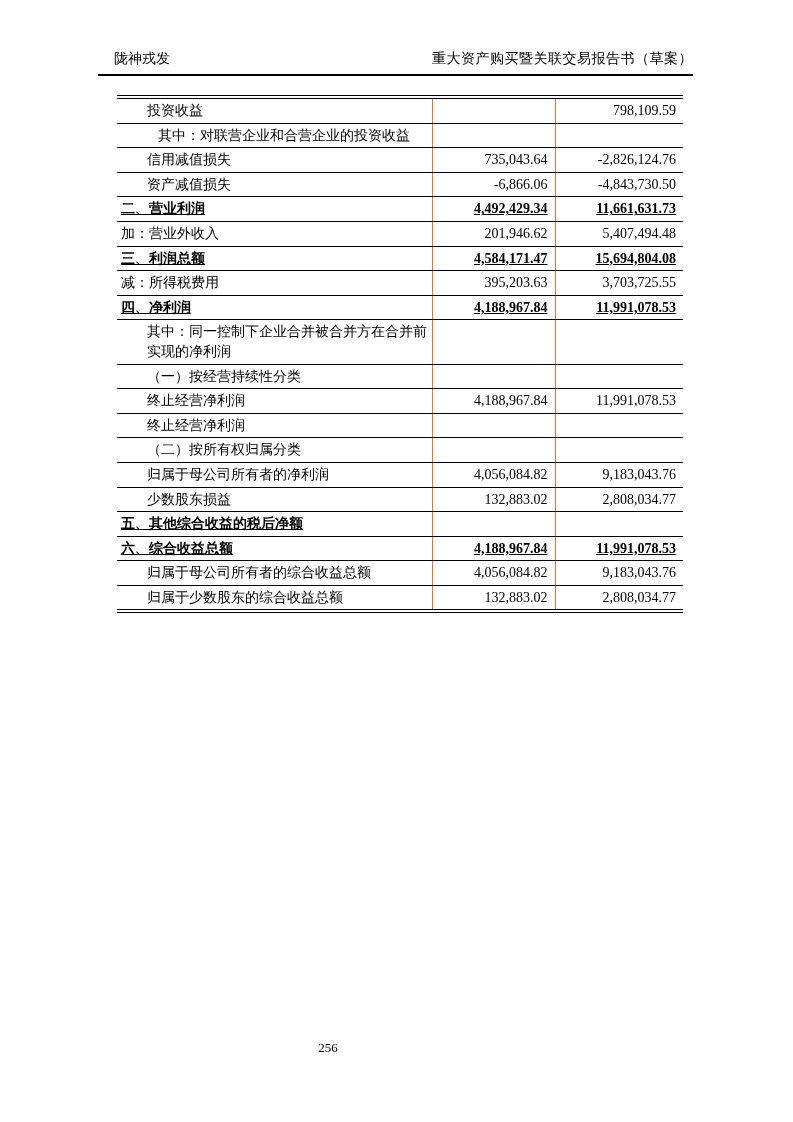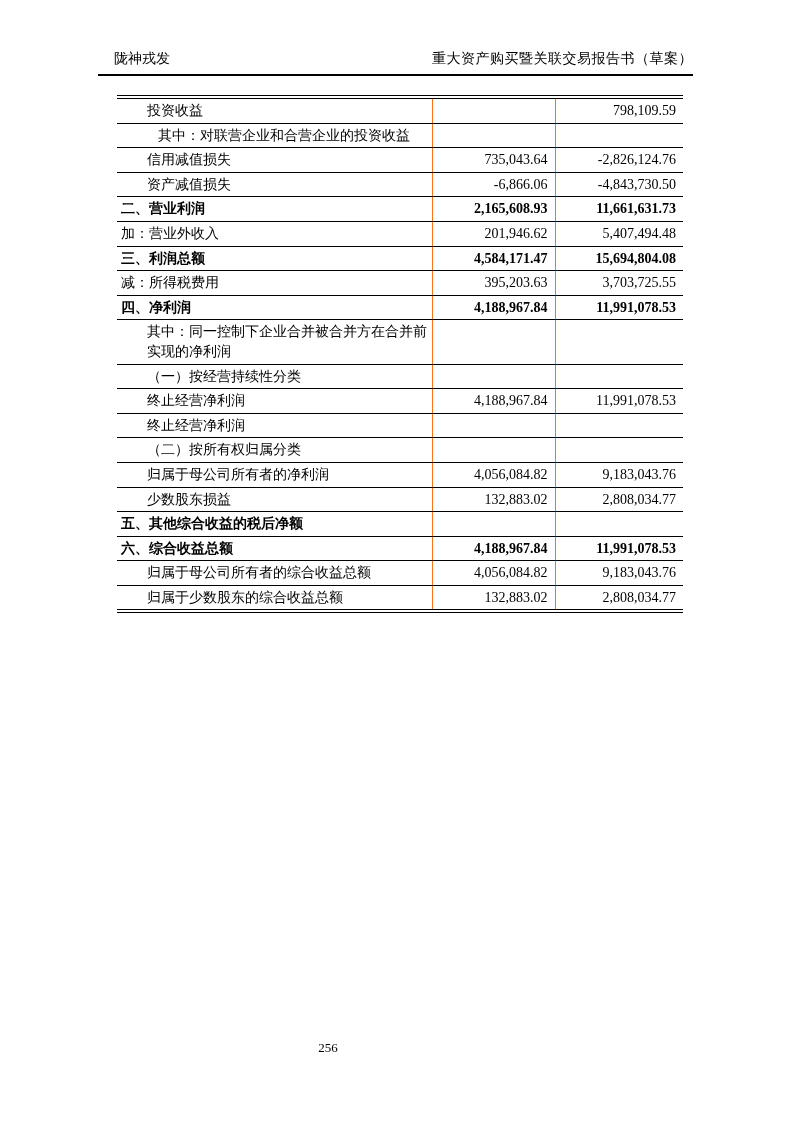--- a/index.html
+++ b/index.html
@@ -46,21 +46,21 @@
   .report-table td.c2, .report-table td.c3 {
     border-left:1px solid #f97316;
     text-align:right;
     padding-right:7px;
     white-space:nowrap;
   }
   .report-table td.label { padding-top:2px; padding-bottom:2px; padding-right:4px; }
   .report-table td.ind0 { padding-left:4px; }
   .report-table td.ind1 { padding-left:30px;margin-top:18px; }
   .report-table td.ind2 { padding-left:41px; }
-  .report-table tr.bold td { font-weight:bold; }
+  .report-table tr.bold td { font-weight:bold;text-decoration:underline; }
 
   
   .page-number {
     position:absolute;
     left:0; top:1040px;
     width:656px;
     text-align:center;
     font-size:13px;
   }
 </style>
@@ -94,21 +94,21 @@
         <td class="c2">735,043.64</td>
         <td class="c3">-2,826,124.76</td>
       </tr>
       <tr>
         <td class="label ind1">资产减值损失</td>
         <td class="c2">-6,866.06</td>
         <td class="c3">-4,843,730.50</td>
       </tr>
       <tr class="bold">
         <td class="label ind0">二、营业利润</td>
-        <td class="c2">2,165,608.93</td>
+        <td class="c2">4,492,429.34</td>
         <td class="c3">11,661,631.73</td>
       </tr>
       <tr>
         <td class="label ind0">加：营业外收入</td>
         <td class="c2">201,946.62</td>
         <td class="c3">5,407,494.48</td>
       </tr>
       <tr class="bold">
         <td class="label ind0">三、利润总额</td>
         <td class="c2">4,584,171.47</td>

